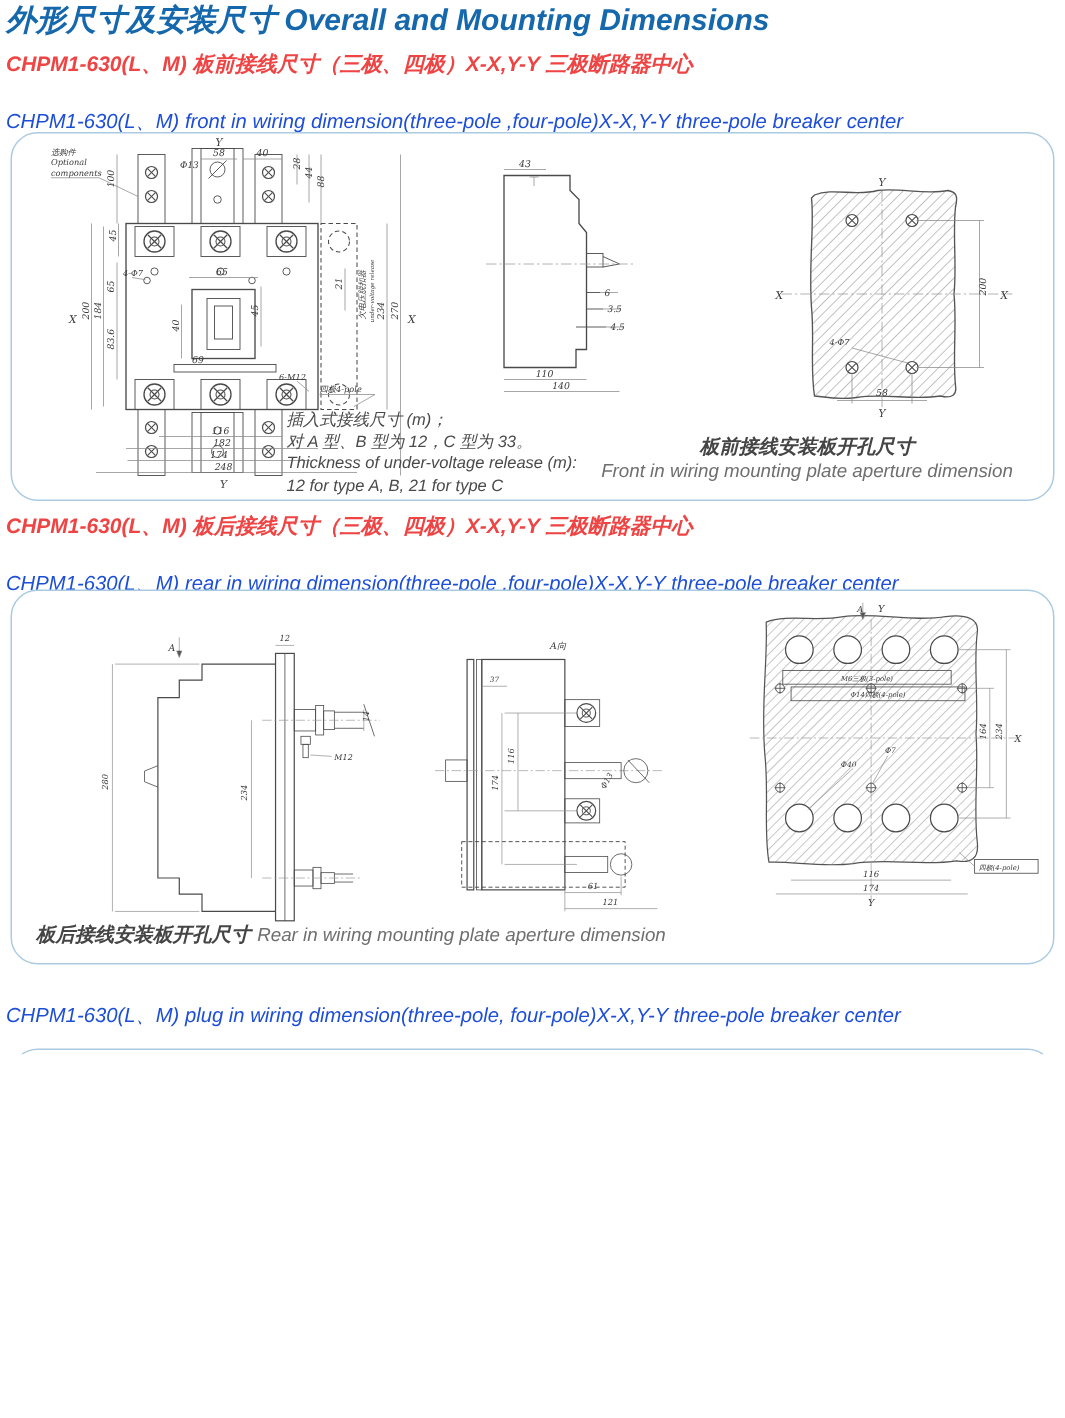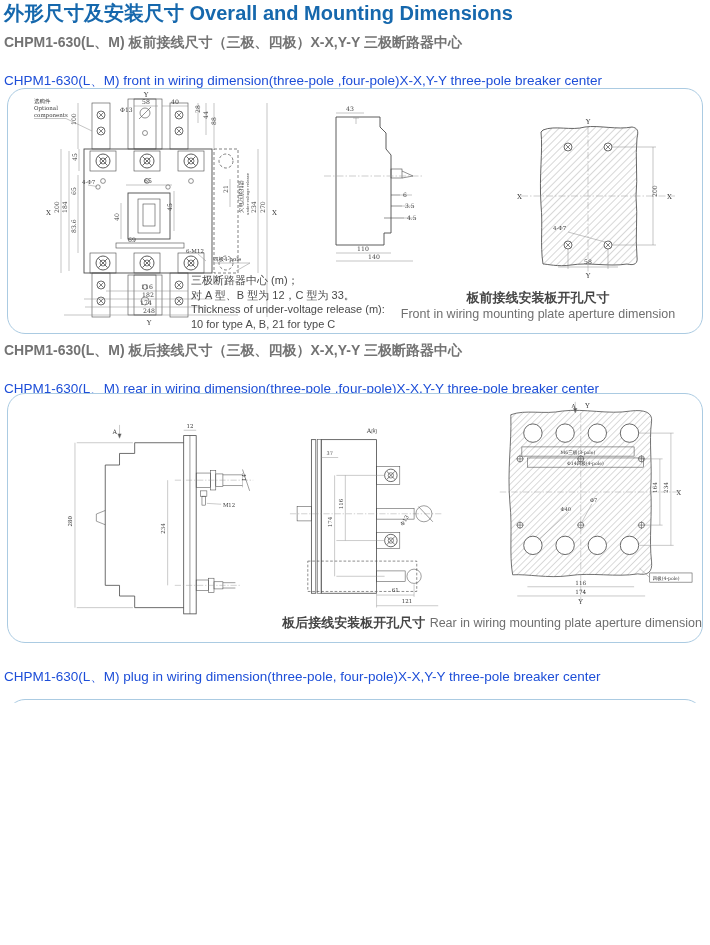--- a/index.html
+++ b/index.html
@@ -1,29 +1,29 @@
 <!DOCTYPE html>
 <html><head>
 <meta charset="utf-8">
 <style>
   html,body{margin:0;padding:0;background:#fff;}
   .page{position:relative;width:710px;height:703px;background:#fff;overflow:hidden;
-        font-family:"Liberation Sans",sans-serif;}
+        font-family:"Liberation Sans",sans-serif;font-style:italic;}
   .title{position:absolute;left:4px;top:0;font-size:20px;font-weight:bold;color:#1668ad;}
   .sec-head{position:absolute;left:4px;}
-  .sec-head .zh{font-size:14px;font-weight:bold;color:#737373;}
+  .sec-head .zh{font-size:14px;font-weight:bold;color:#ef4444;}
   .sec-head .en{font-size:13.5px;color:#1d4ed8;margin-top:20px;}
   .panel{position:absolute;left:7px;width:694px;background:#fff;
          border:1px solid #abcbe2;border-radius:18px;}
   .panel svg{position:absolute;}
   .note{position:absolute;left:183px;top:184px;font-size:11px;color:#4a4a4a;line-height:1.32;}
   .cap2{position:absolute;text-align:center;}
   .cap-zh{font-size:13px;font-weight:bold;color:#454545;}
   .cap-en{font-size:12.5px;color:#6f6f6f;}
-  .cap-line{position:absolute;left:16px;right:0;text-align:right;}
+  .cap-line{position:absolute;left:16px;right:0;text-align:left;}
   .cap-line .cap-zh{font-weight:bold;}
   svg text{font-family:"DejaVu Serif",serif;fill:#3a3a3a;}
   .ol{stroke:#4a4a4a;stroke-width:.9;fill:none;}
   .thin{stroke:#4a4a4a;stroke-width:.6;fill:none;}
   .diml{stroke:#8a8a8a;stroke-width:.5;fill:none;}
   .cl{stroke:#999;stroke-width:.5;fill:none;stroke-dasharray:7 2 1.5 2;}
   .dash{stroke:#4a4a4a;stroke-width:.7;fill:none;stroke-dasharray:3 2;}
   .hf{fill:url(#hatch);stroke:#555;stroke-width:.9;}
 </style>
 </head>
@@ -234,24 +234,24 @@
           <text x="4" y="82" font-size="7">X</text>
           <text x="154" y="82" font-size="7">X</text>
           <text x="144" y="80" font-size="6.2" transform="rotate(-90 144 80)">200</text>
           <text x="40" y="113" font-size="5.5">4-Φ7</text>
           <text x="75" y="147" font-size="6.2" text-anchor="middle">58</text>
           <text x="75" y="161" font-size="7" text-anchor="middle">Y</text>
         </g>
     </svg>
 
     <div class="note">
-      <div>三极断路器中心 (m)；</div>
+      <div>插入式接线尺寸 (m)；</div>
       <div>对 A 型、B 型为 12，C 型为 33。</div>
       <div>Thickness of under-voltage release (m):</div>
-      <div>10 for type A, B, 21 for type C</div>
+      <div>12 for type A, B, 21 for type C</div>
     </div>
 
     <div class="cap2" style="left:368px;top:200px;width:324px;">
       <div class="cap-zh">板前接线安装板开孔尺寸</div>
       <div class="cap-en">Front in wiring mounting plate aperture dimension</div>
     </div>
   </div>
 
   <div class="sec-head" style="top:342px;">
     <div class="zh">CHPM1-630(L、M) 板后接线尺寸（三极、四极）X-X,Y-Y 三极断路器中心</div>

